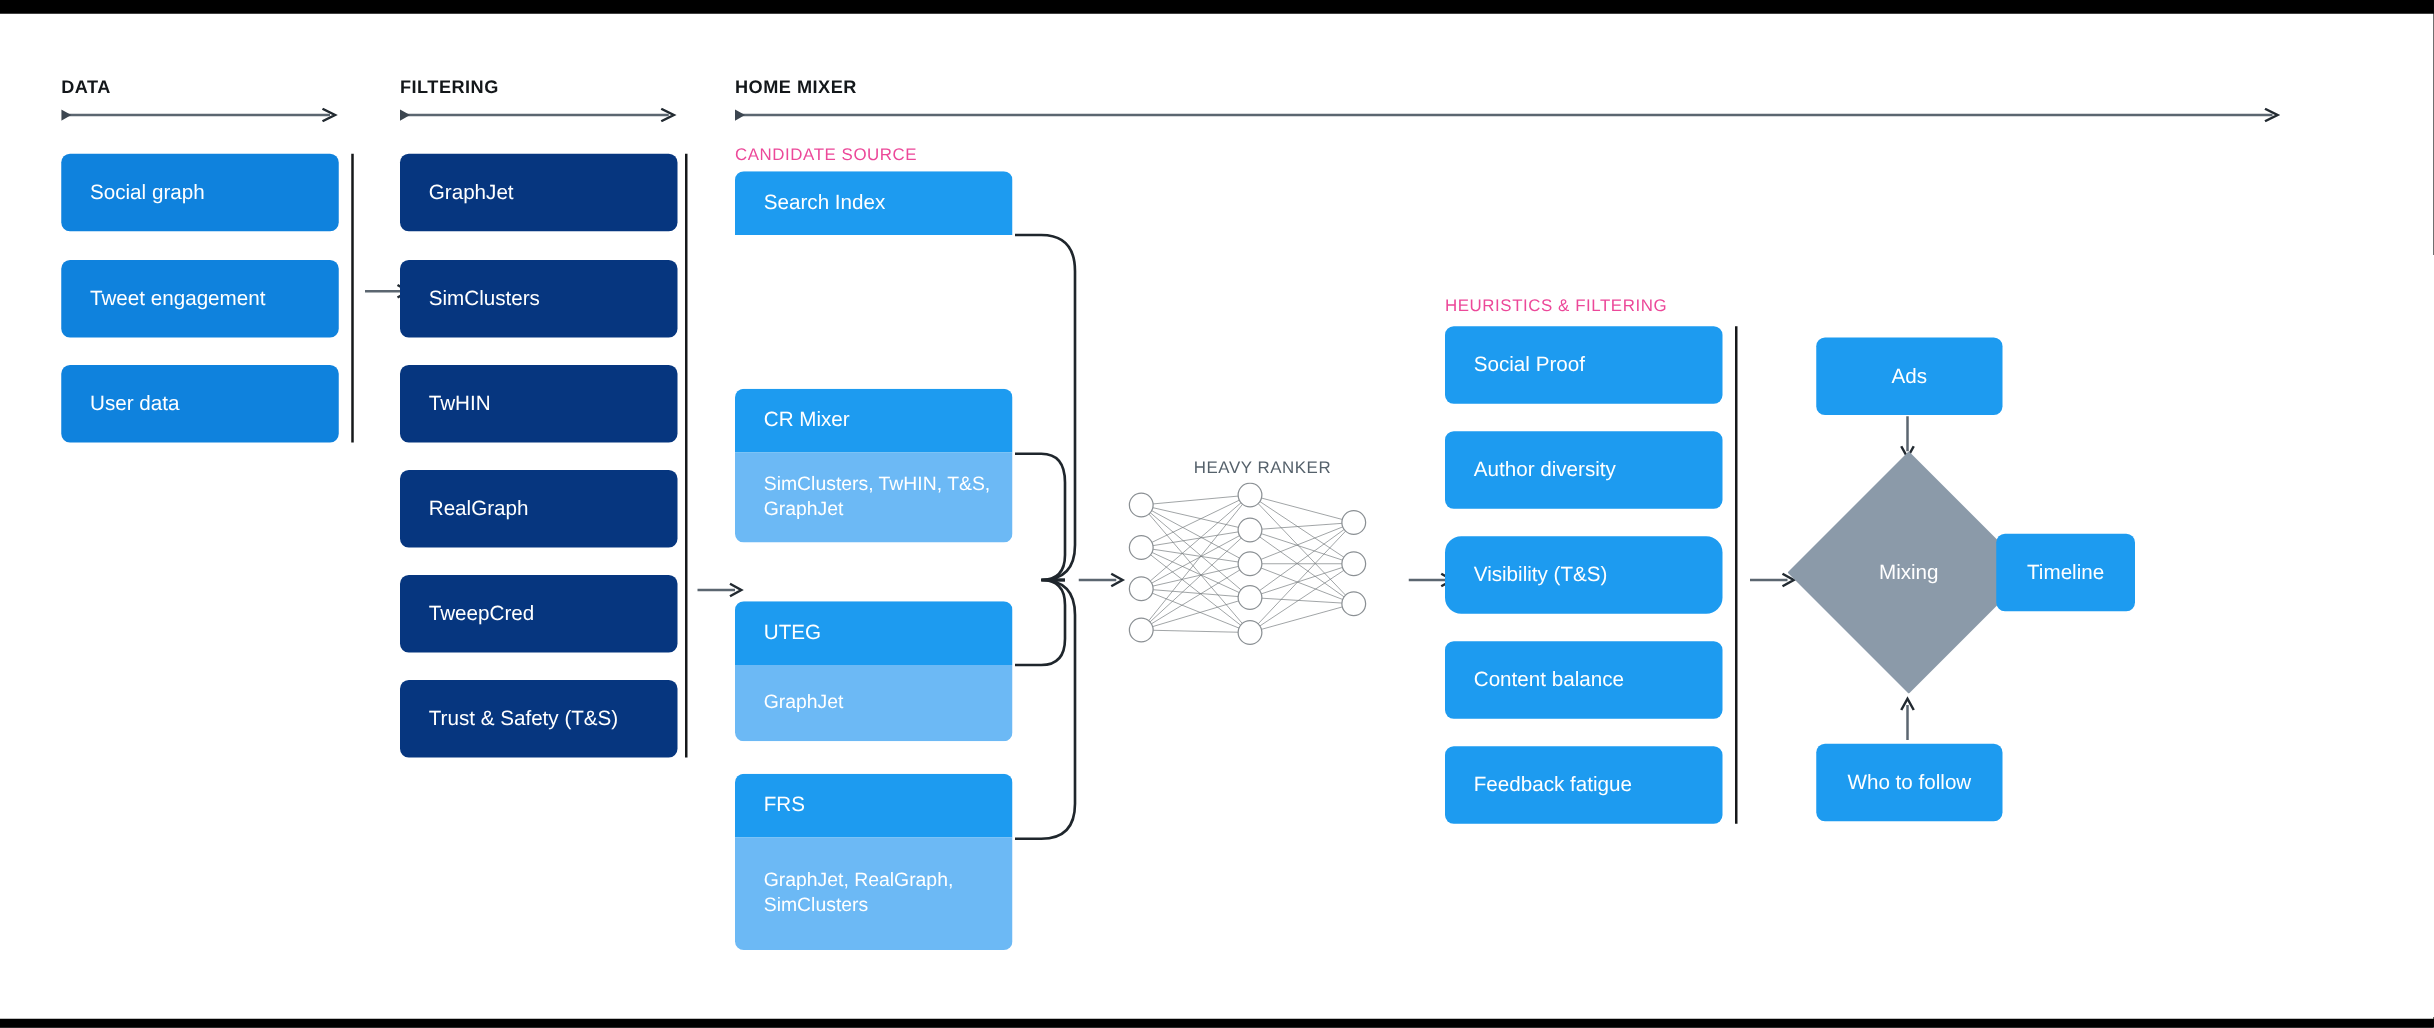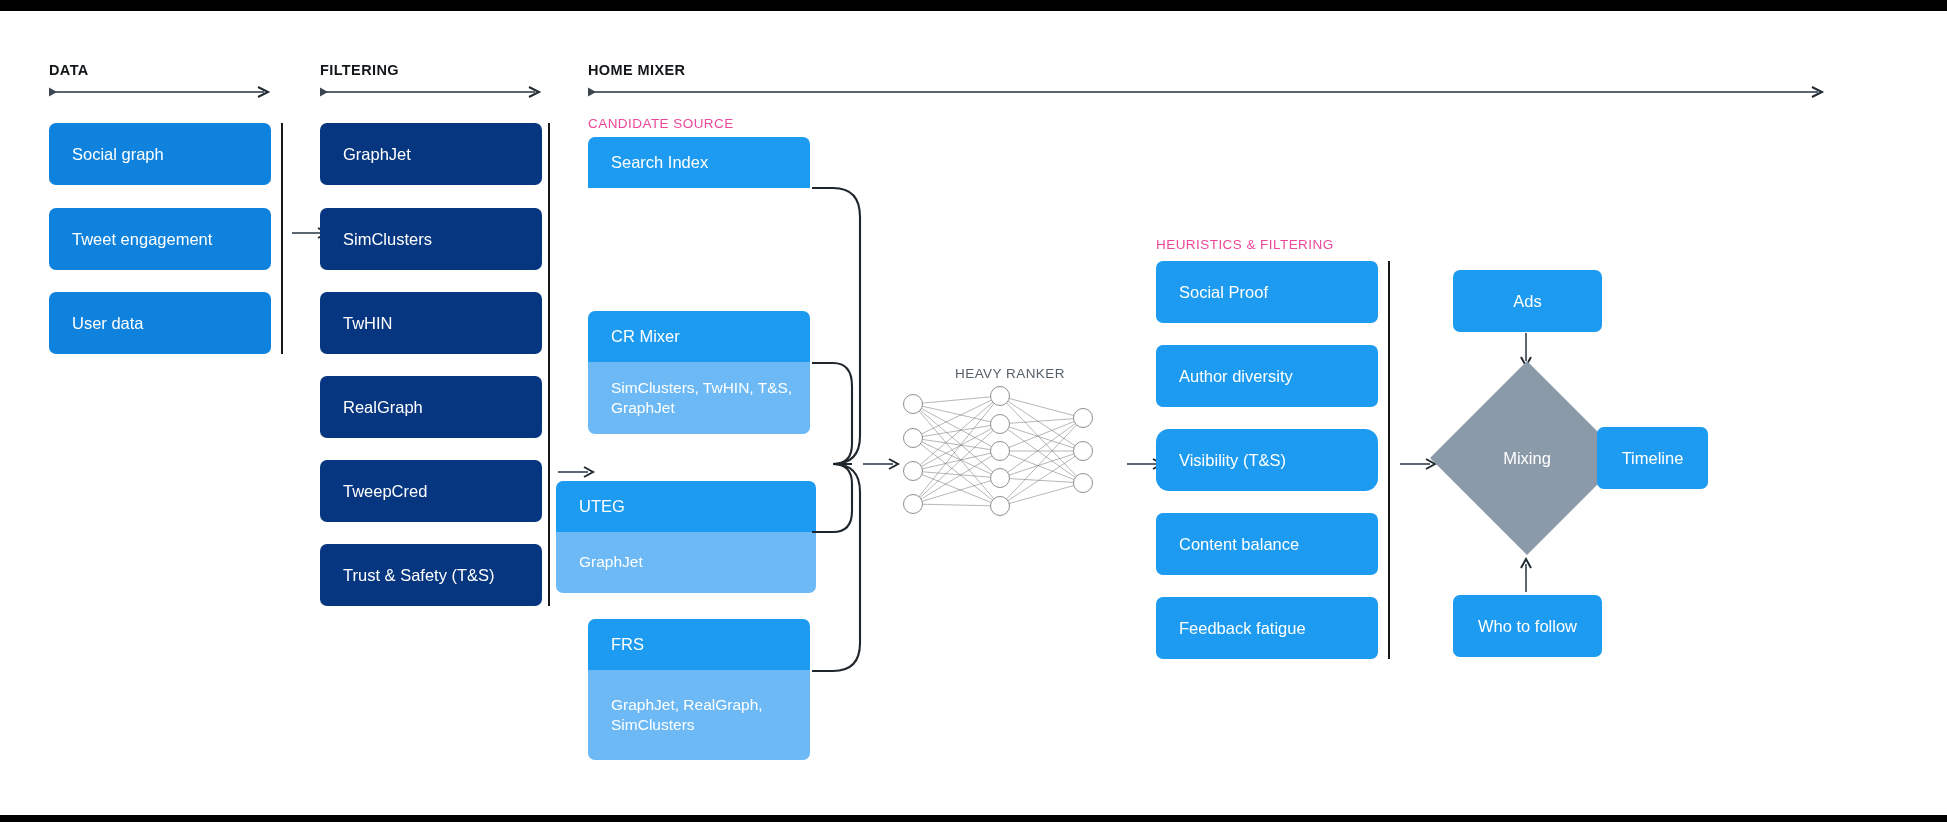--- a/index.html
+++ b/index.html
@@ -124,21 +124,21 @@
 
     <div class="stack" style="left:588px;top:126px;width:222px;height:123px;">
       <div class="head" style="height:51px;">Search Index</div>
     </div>
 
     <div class="stack" style="left:588px;top:300px;width:222px;height:123px;">
       <div class="head" style="height:51px;">CR Mixer</div>
       <div class="body" style="height:72px;">SimClusters, TwHIN, T&amp;S, GraphJet</div>
     </div>
 
-    <div class="stack" style="left:556px;top:470px;width:260px;height:112px;">
+    <div class="stack" style="left:588px;top:470px;width:222px;height:112px;">
       <div class="head" style="height:51px;">UTEG</div>
       <div class="body" style="height:61px;">GraphJet</div>
     </div>
 
     <div class="stack" style="left:588px;top:608px;width:222px;height:141px;">
       <div class="head" style="height:51px;">FRS</div>
       <div class="body" style="height:90px;">GraphJet, RealGraph, SimClusters</div>
     </div>
 
     <svg class="connectors">

